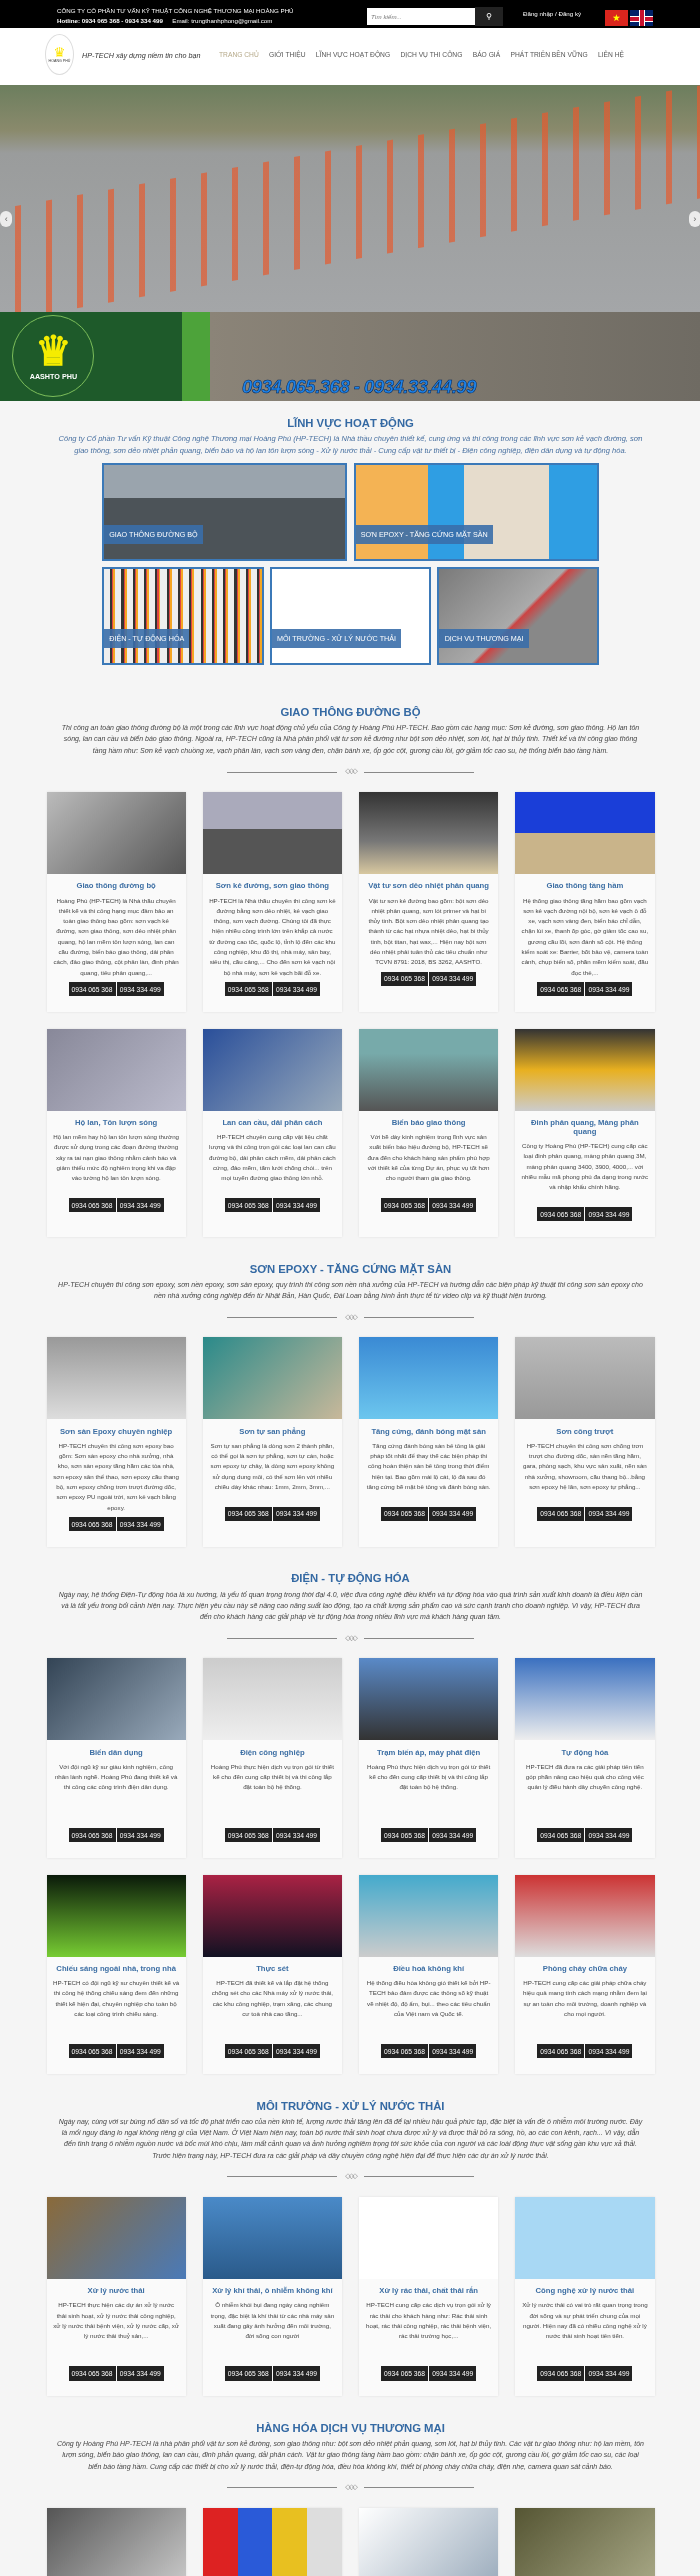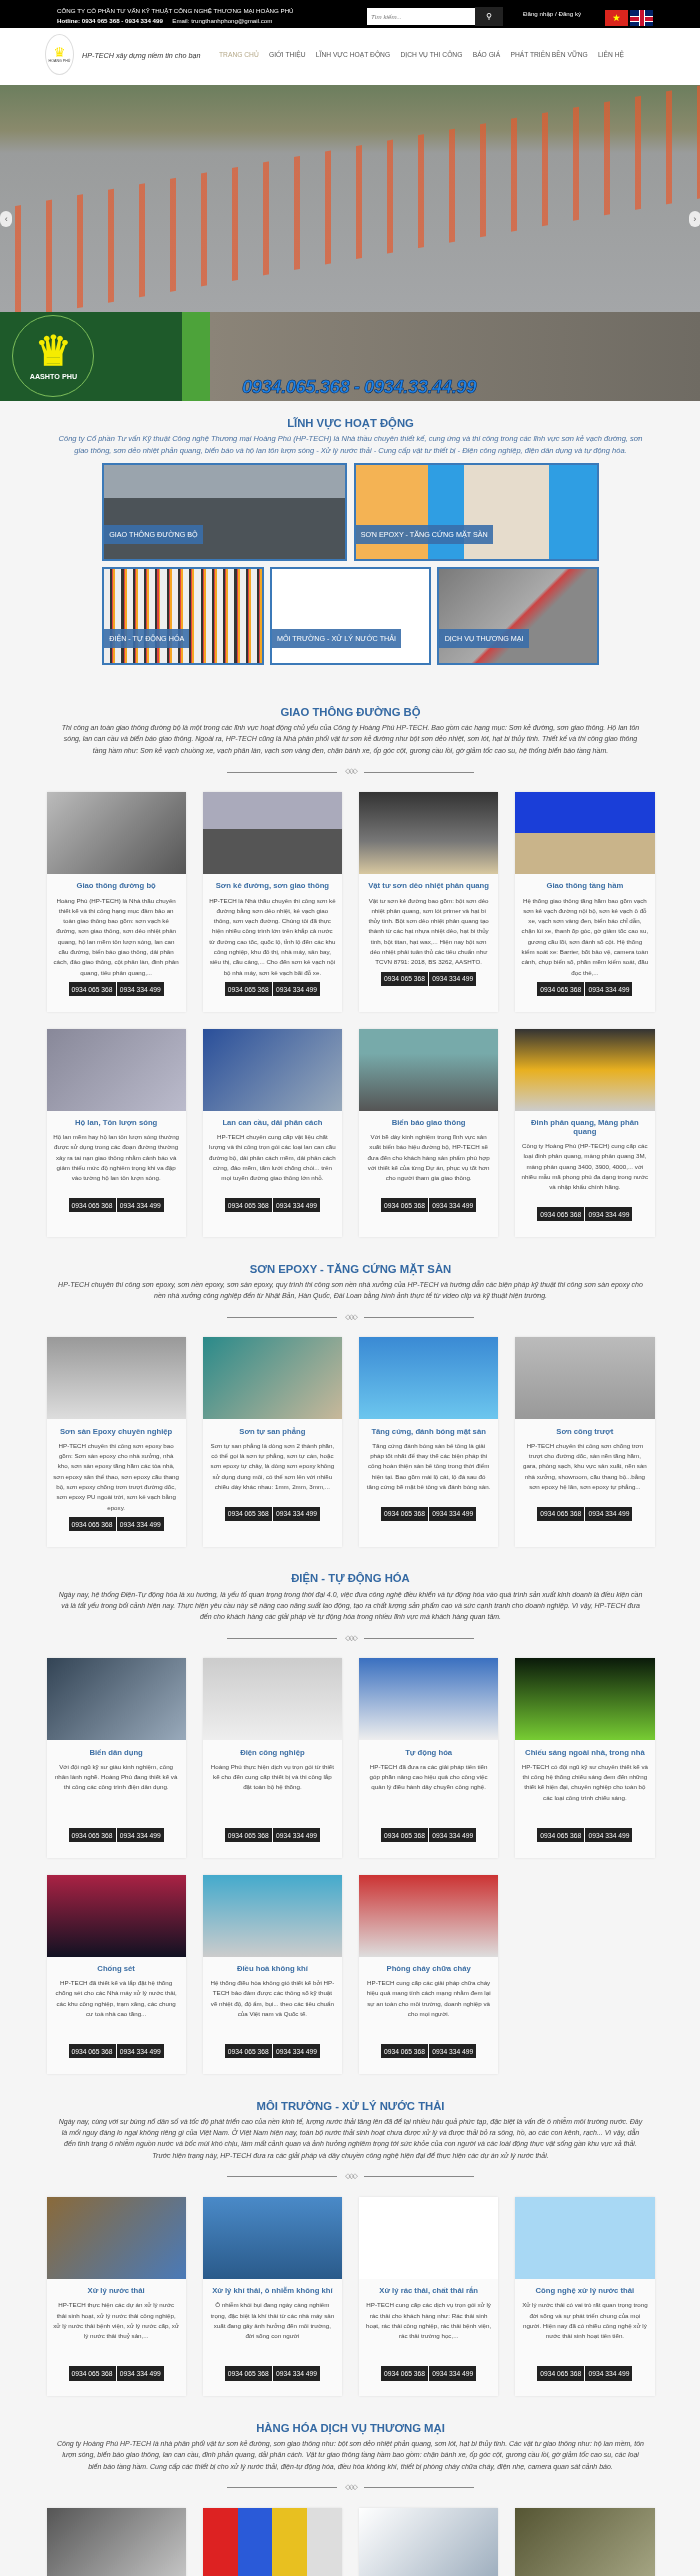--- a/index.html
+++ b/index.html
@@ -285,40 +285,49 @@
   <div class="card">
       <div class="img" style="background:linear-gradient(180deg,#ccc,#eee)"></div>
       <h3>Điện công nghiệp</h3>
       <p>Hoàng Phú thực hiện dịch vụ trọn gói từ thiết kế cho đến cung cấp thiết bị và thi công lắp đặt toàn bộ hệ thống.</p>
       <div class="phones">
         <span>0934 065 368</span>
         <span>0934 334 499</span>
       </div>
     </div>
   <div class="card">
+      <div class="img" style="background:linear-gradient(180deg,#5a8ac8,#333)"></div>
+      <h3>Trạm biến áp, máy phát điện</h3>
+      <p>Hoàng Phú thực hiện dịch vụ trọn gói từ thiết kế cho đến cung cấp thiết bị và thi công lắp đặt toàn bộ hệ thống.</p>
+      <div class="phones">
+        <span>0934 065 368</span>
+        <span>0934 334 499</span>
+      </div>
+    </div>
+  <div class="card">
       <div class="img" style="background:linear-gradient(180deg,#3a70c0,#eee)"></div>
       <h3>Tự động hóa</h3>
       <p>HP-TECH đã đưa ra các giải pháp tiên tiến góp phần nâng cao hiệu quả cho công việc quản lý điều hành dây chuyền công nghệ.</p>
       <div class="phones">
         <span>0934 065 368</span>
         <span>0934 334 499</span>
       </div>
     </div>
   <div class="card">
       <div class="img" style="background:linear-gradient(180deg,#0a1a0a,#7c3)"></div>
       <h3>Chiếu sáng ngoài nhà, trong nhà</h3>
       <p>HP-TECH có đội ngũ kỹ sư chuyên thiết kế và thi công hệ thống chiếu sáng đem đến những thiết kế hiện đại, chuyên nghiệp cho toàn bộ các loại công trình chiếu sáng.</p>
       <div class="phones">
         <span>0934 065 368</span>
         <span>0934 334 499</span>
       </div>
     </div>
   <div class="card">
       <div class="img" style="background:linear-gradient(180deg,#a24,#112)"></div>
-      <h3>Chống sét</h3>
+      <h3>Thực sét</h3>
       <p>HP-TECH đã thiết kế và lắp đặt hệ thống chống sét cho các Nhà máy xử lý nước thải, các khu công nghiệp, trạm xăng, các chung cư toà nhà cao tầng...</p>
       <div class="phones">
         <span>0934 065 368</span>
         <span>0934 334 499</span>
       </div>
     </div>
   <div class="card">
       <div class="img" style="background:linear-gradient(180deg,#4ac,#ccc)"></div>
       <h3>Điều hoà không khí</h3>
       <p>Hệ thống điều hòa không gió thiết kế bởi HP-TECH bảo đảm được các thông số kỹ thuật về nhiệt độ, độ ẩm, bụi... theo các tiêu chuẩn của Việt nam và Quốc tế.</p>

